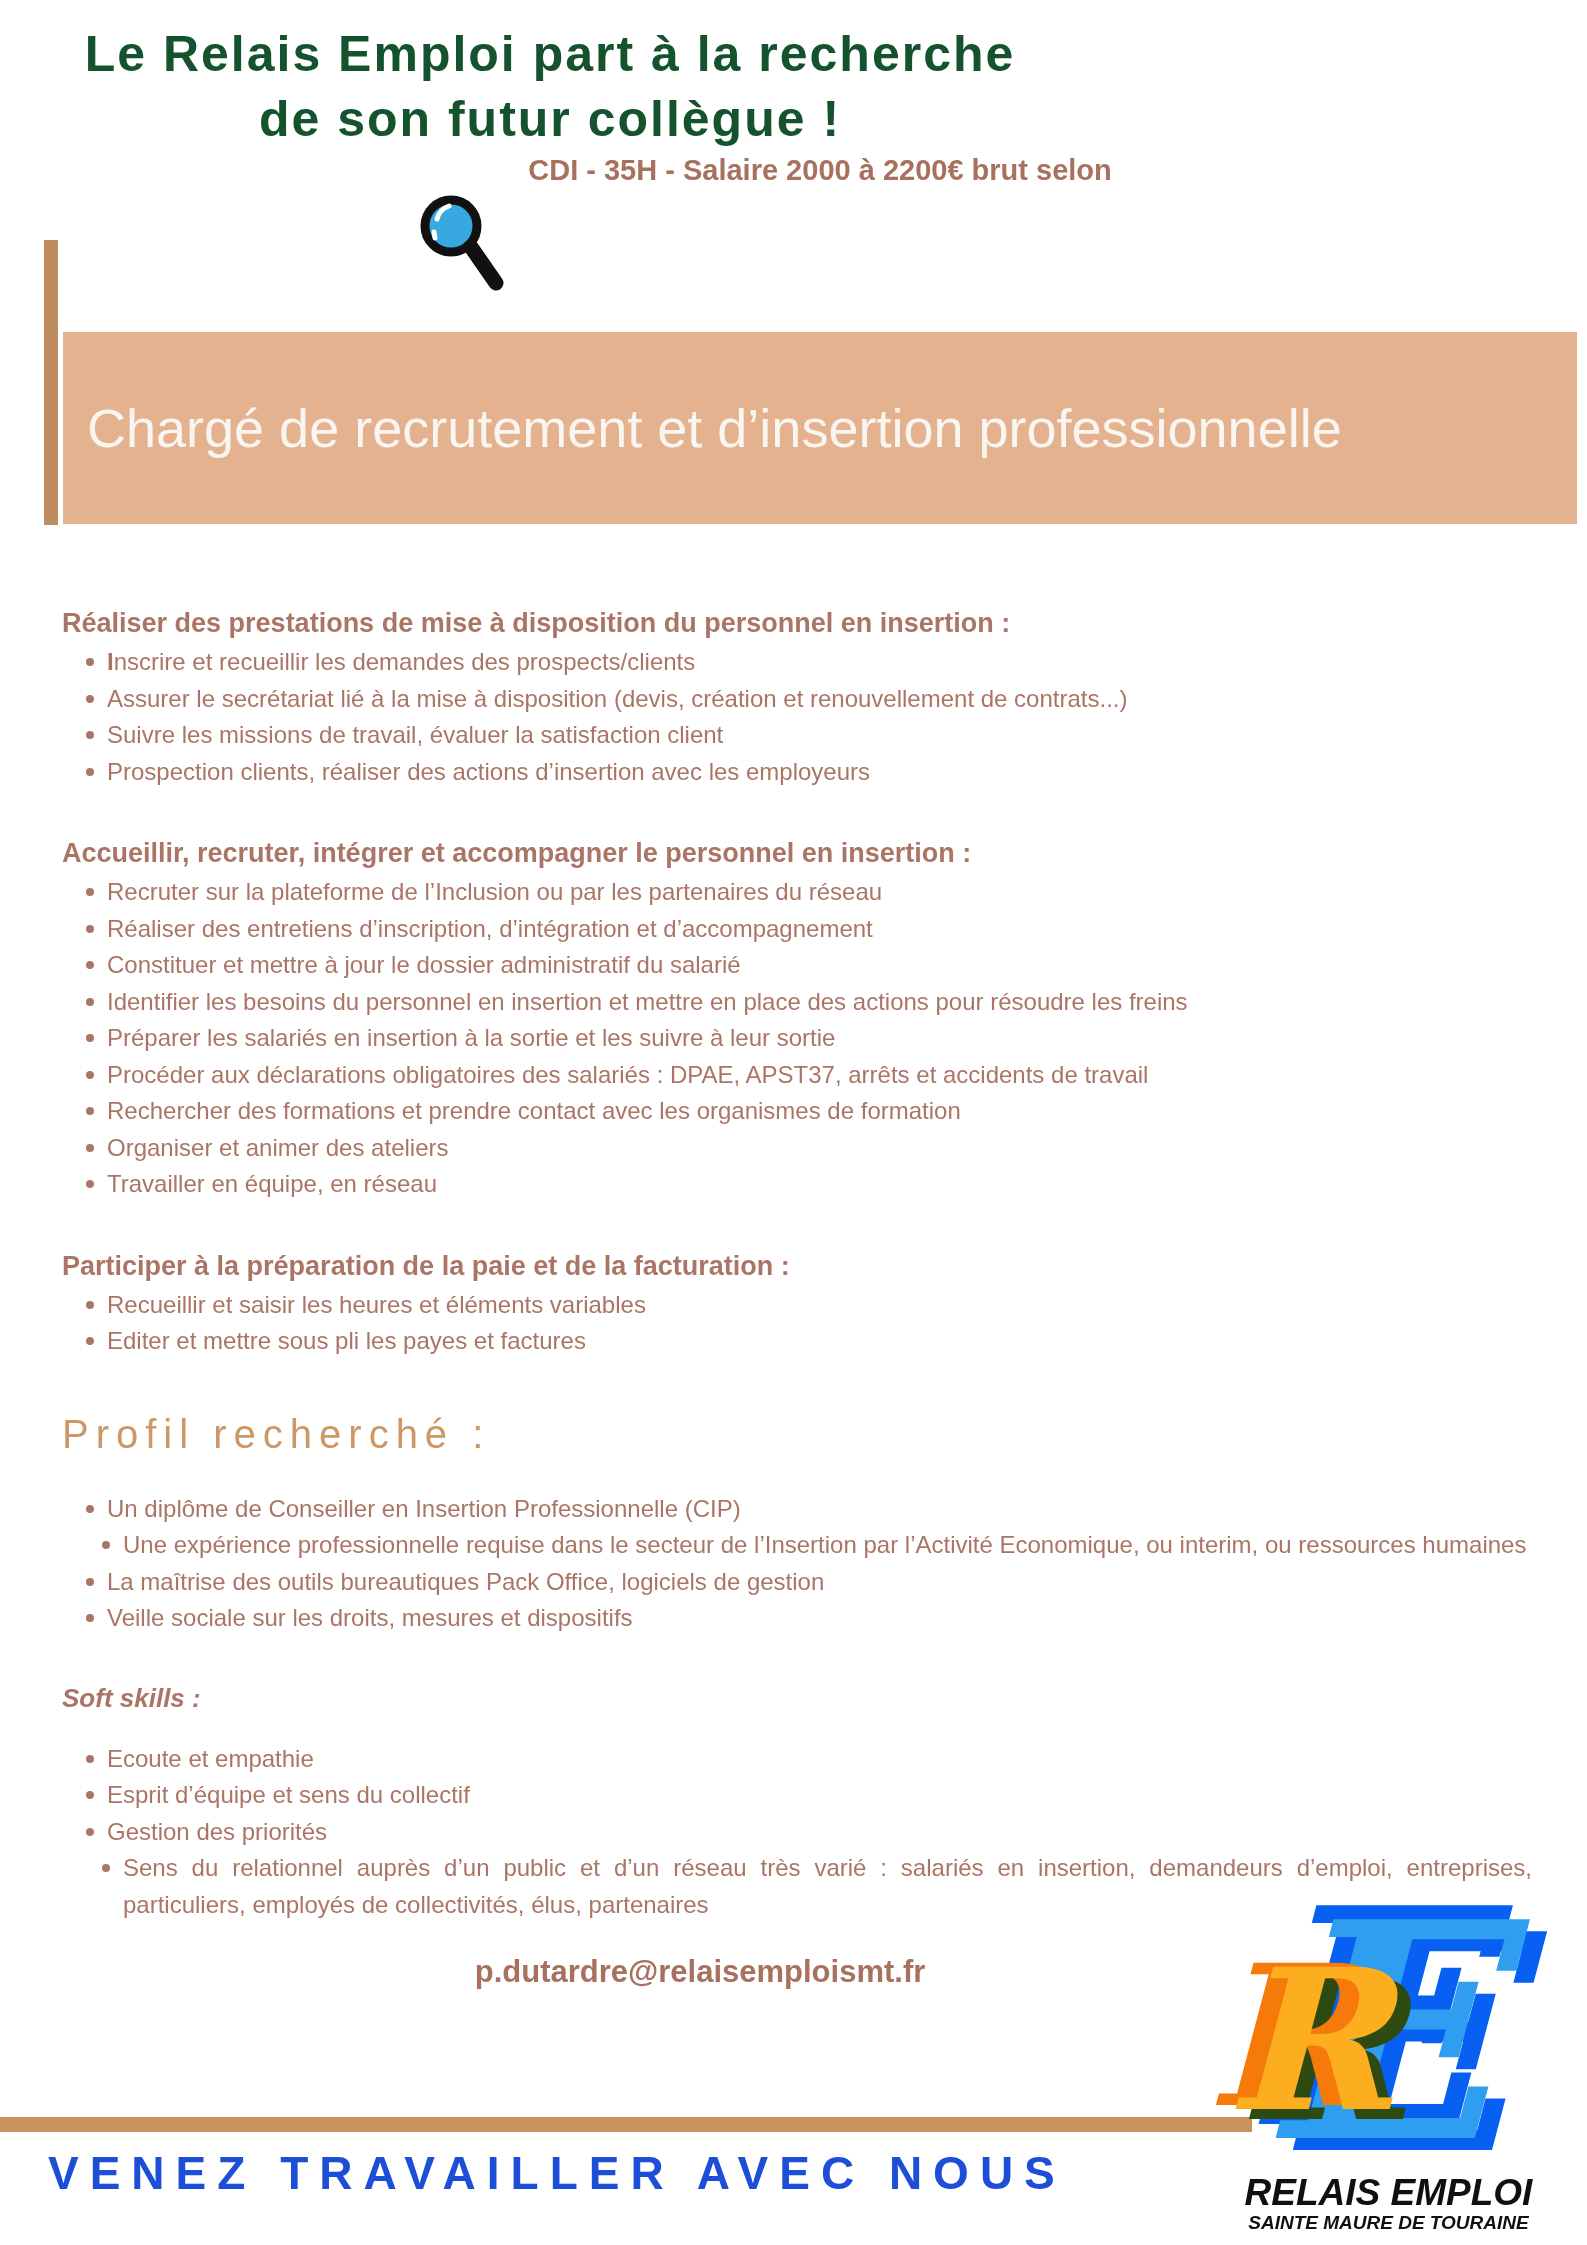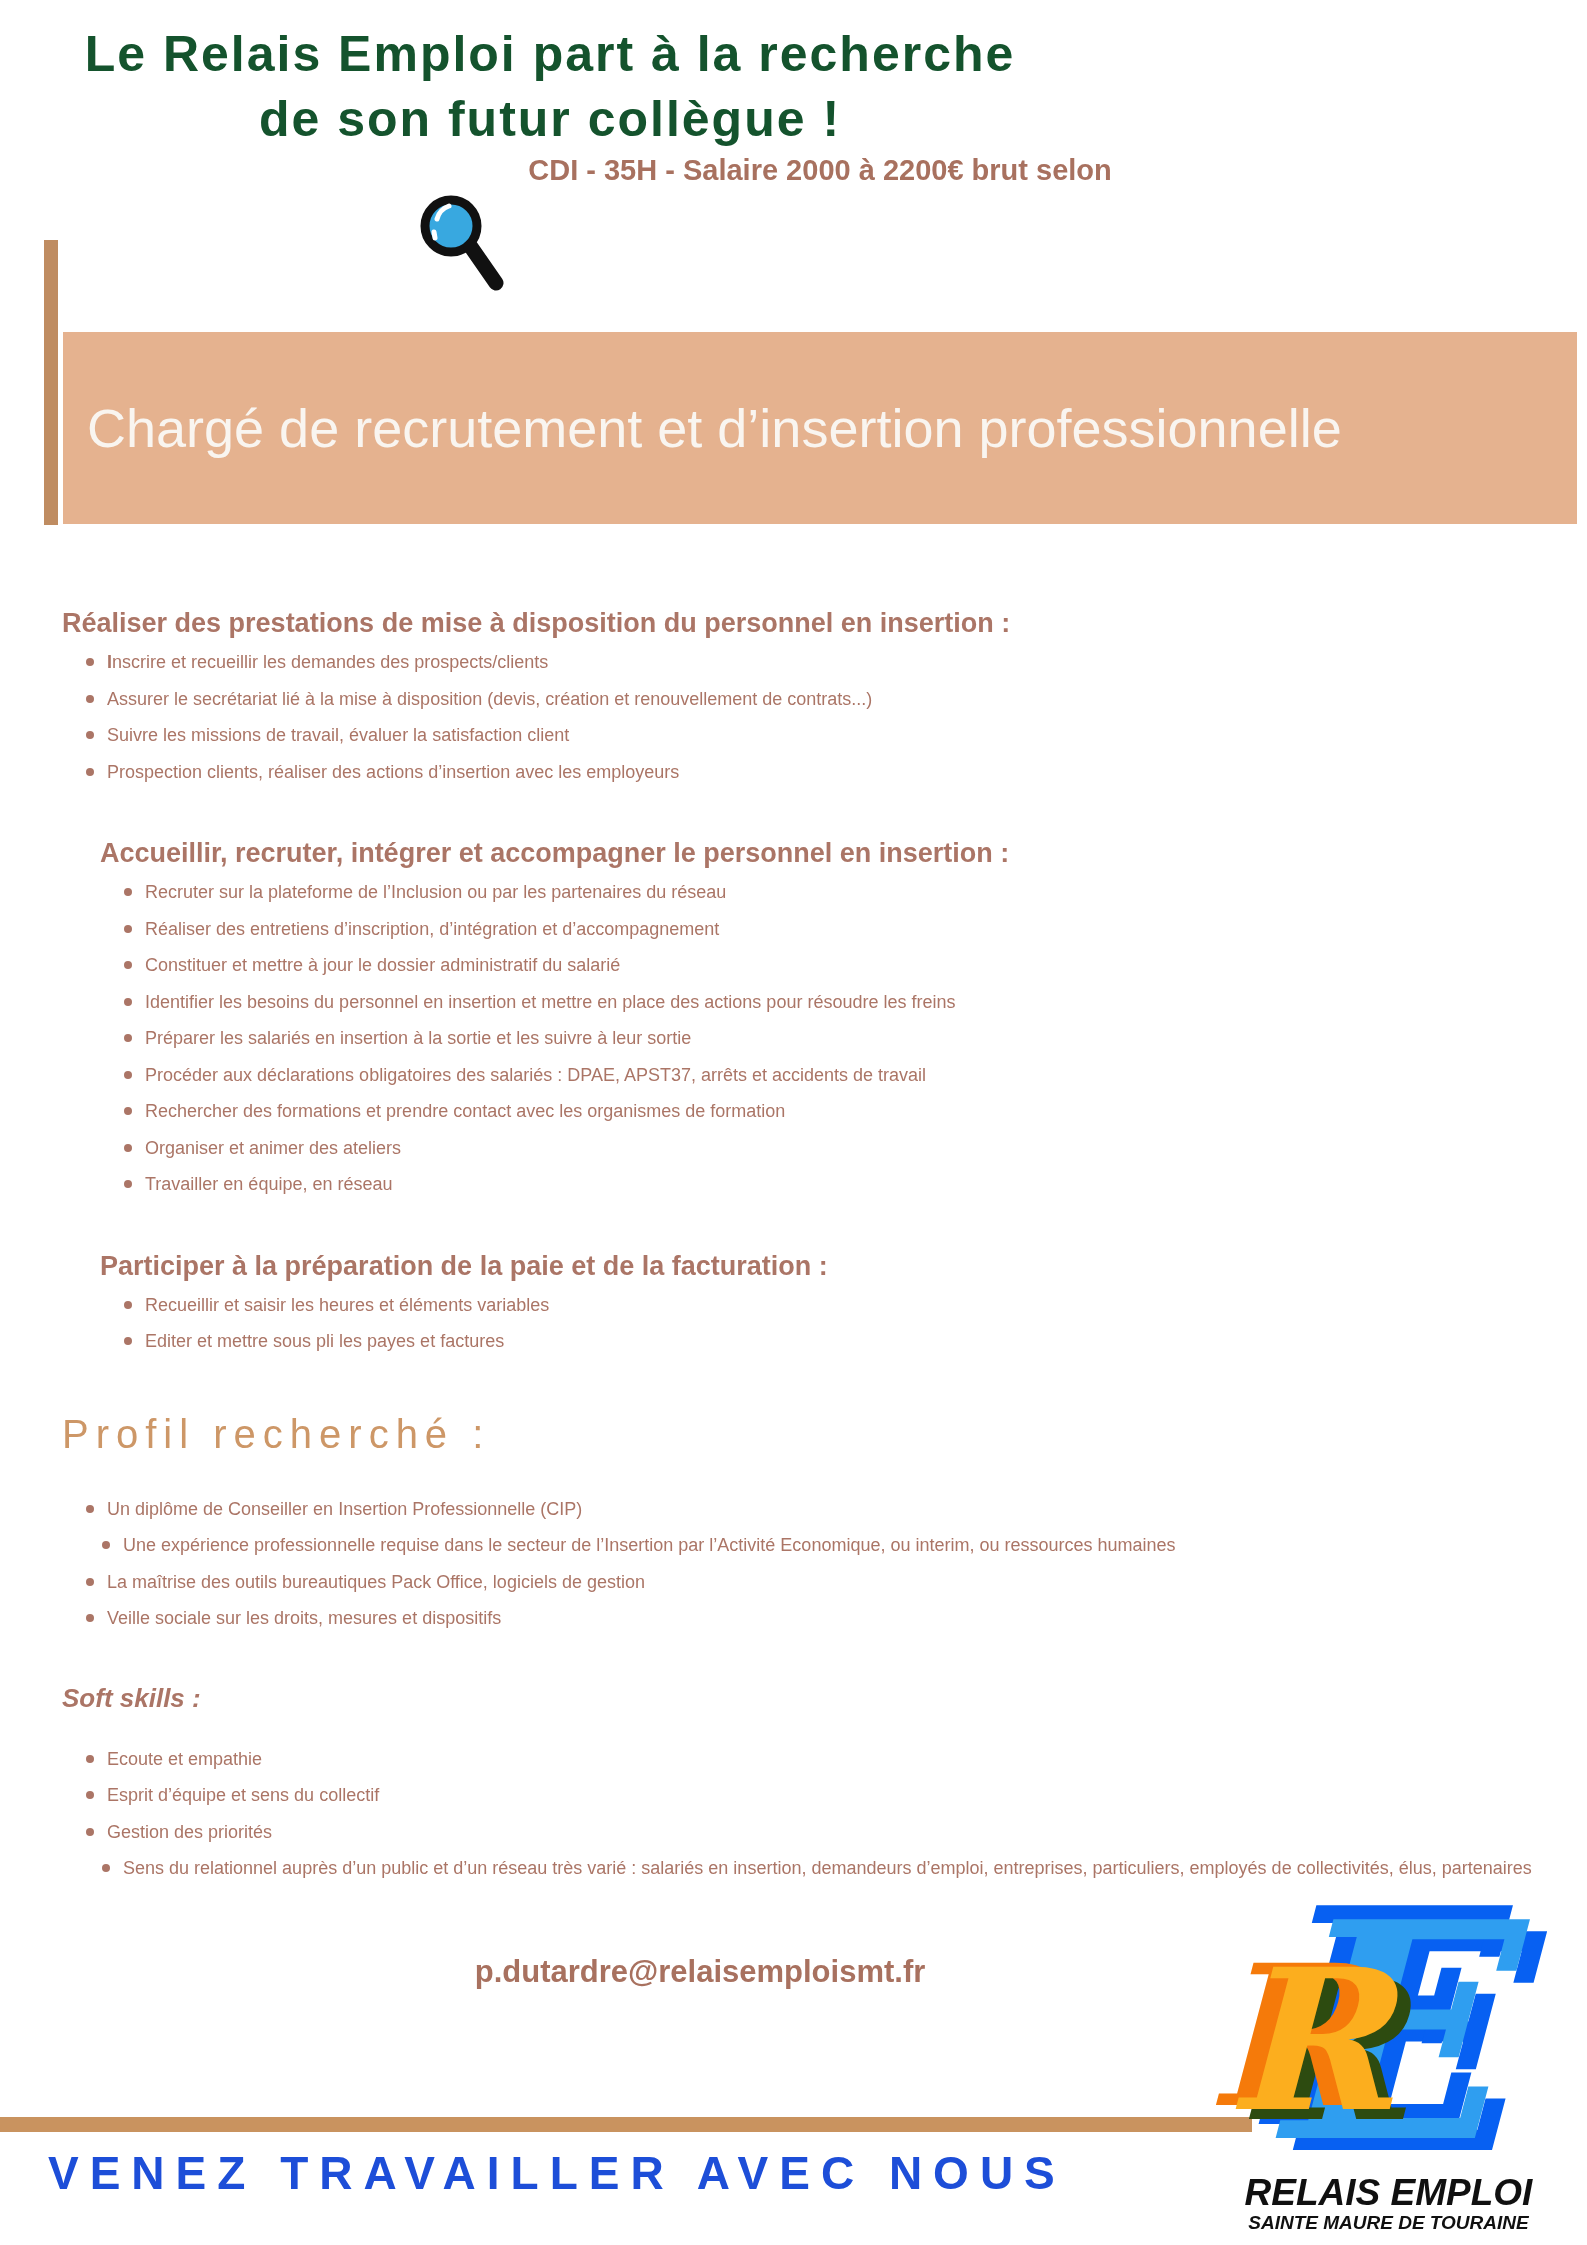--- a/index.html
+++ b/index.html
@@ -38,28 +38,28 @@
     letter-spacing:0; white-space:nowrap;
   }
 
   
   .content {
     position:absolute; left:62px; top:606px; width:1470px; color:#ab7566;
   }
   .sec-heading { font-size:27px; font-weight:700; line-height:34px; margin:0; }
   .blist {
     list-style:none; margin:4px 0 0; padding:0 0 0 45px;
-    font-size:18px; line-height:36.5px;
+    font-size:24px; line-height:36.5px;
   }
   .blist li { position:relative; }
   .blist li::before {
     content:""; position:absolute; left:-21px; top:14px;
     width:8px; height:8px; border-radius:50%; background:currentColor;
   }
-  .section + .section { margin-top:46px;margin-left:38px; }
+  .section + .section { margin-top:46px; }
   .justify { text-align:justify;margin-left:16px; }
   .first-bold::first-letter { font-weight:700; }
 
   .profile-heading {
     margin-top:50px; font-size:40px; line-height:48px; letter-spacing:7px;
     color:#cd9767; font-weight:500;
   }
   .profile-list { margin-top:32px; }
   .soft-heading {
     margin-top:44px; font-size:26px; font-weight:700; font-style:italic;

